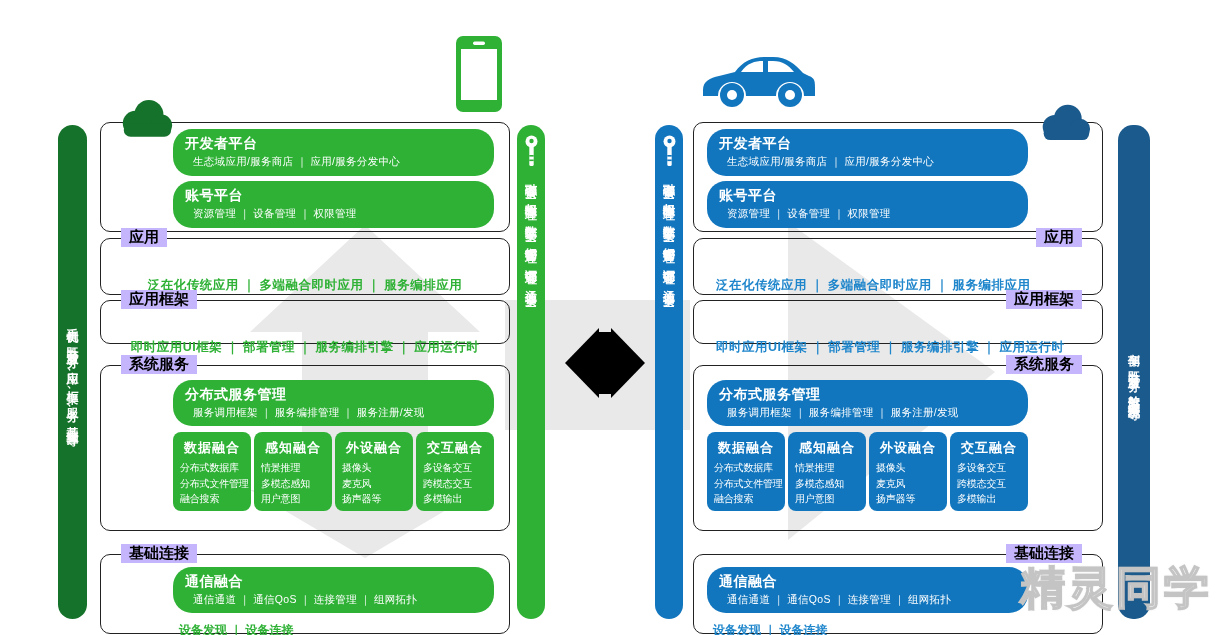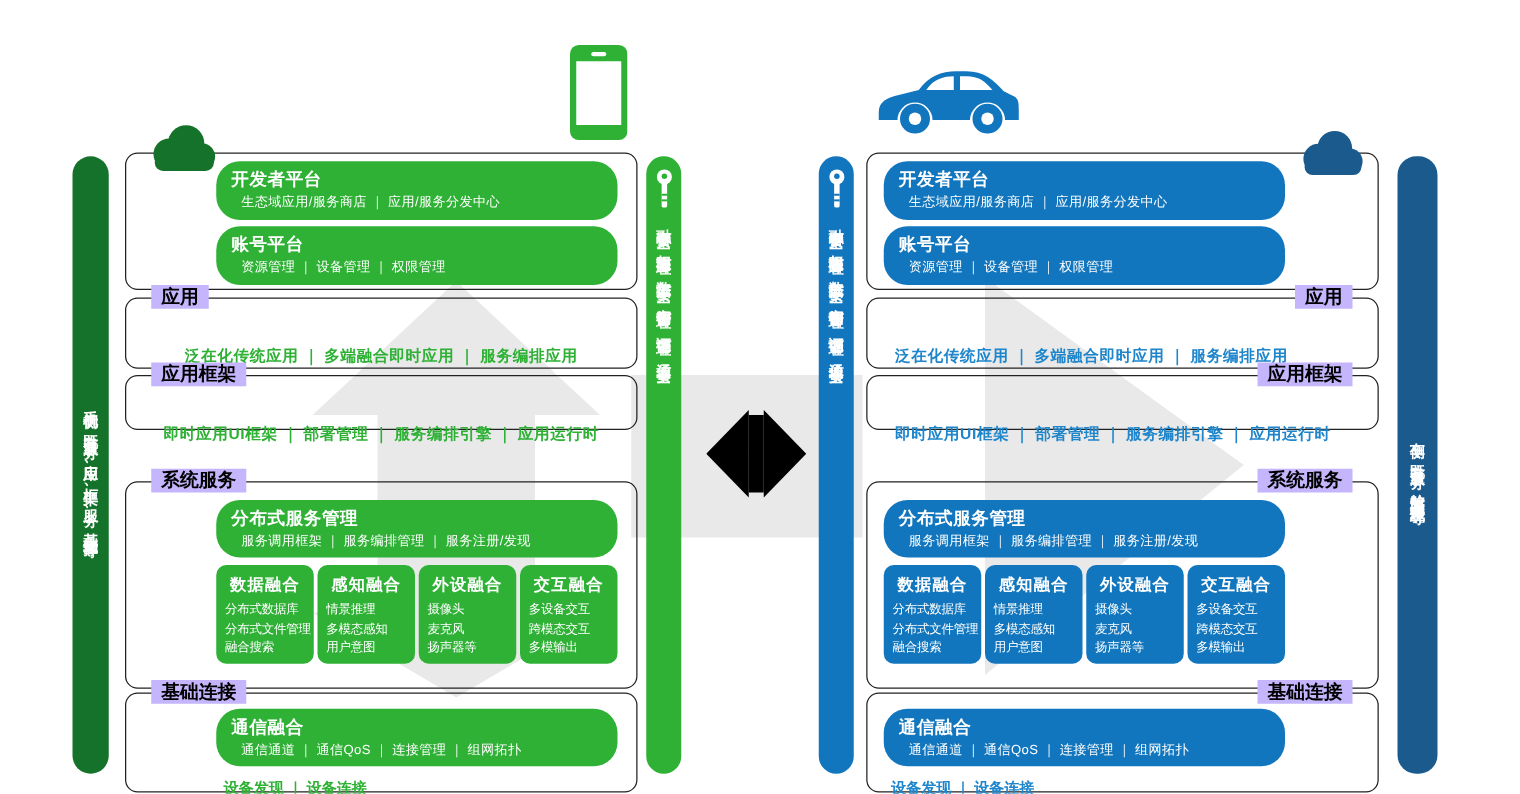--- a/index.html
+++ b/index.html
@@ -30,21 +30,21 @@
   .secbar svg{margin-top:10px;flex:none}
 
   
   .panel{position:absolute;top:122px;width:410px;height:496px;z-index:1}
   #left-panel{left:100px}
   #right-panel{left:693px}
   .sec{position:absolute;left:0;right:0;border:1.5px solid #222;border-radius:10px;background:transparent}
   .s-platform{top:0;height:110px}
   .s-app{top:116px;height:57px}
   .s-framework{top:178px;height:44px}
-  .s-system{top:263px;height:166px}
+  .s-system{top:243px;height:166px}
   .s-connect{top:432px;height:80px}
 
   .legend{position:absolute;top:-11px;background:#c4b5fd;padding:0 8px;font-size:15px;
           font-weight:bold;color:#000;white-space:nowrap}
   .green .legend{left:20px}
   .blue .legend{right:20px}
 
   .inset{margin-left:72px;margin-right:15px}
   .blue .inset{margin-left:13px;margin-right:74px}
 
@@ -294,13 +294,14 @@
       <span class="legend">基础连接</span>
       <div class="card comm inset">
         <div class="card-title">通信融合</div>
         <div class="card-items">通信通道 ｜ 通信QoS ｜ 连接管理 ｜ 组网拓扑</div>
       </div>
       <div class="foot inset">设备发现 ｜ 设备连接</div>
     </section>
   </div>
 </div>
 
+  <div class="watermark">精灵同学</div>
 </div>
 
 </body></html>

